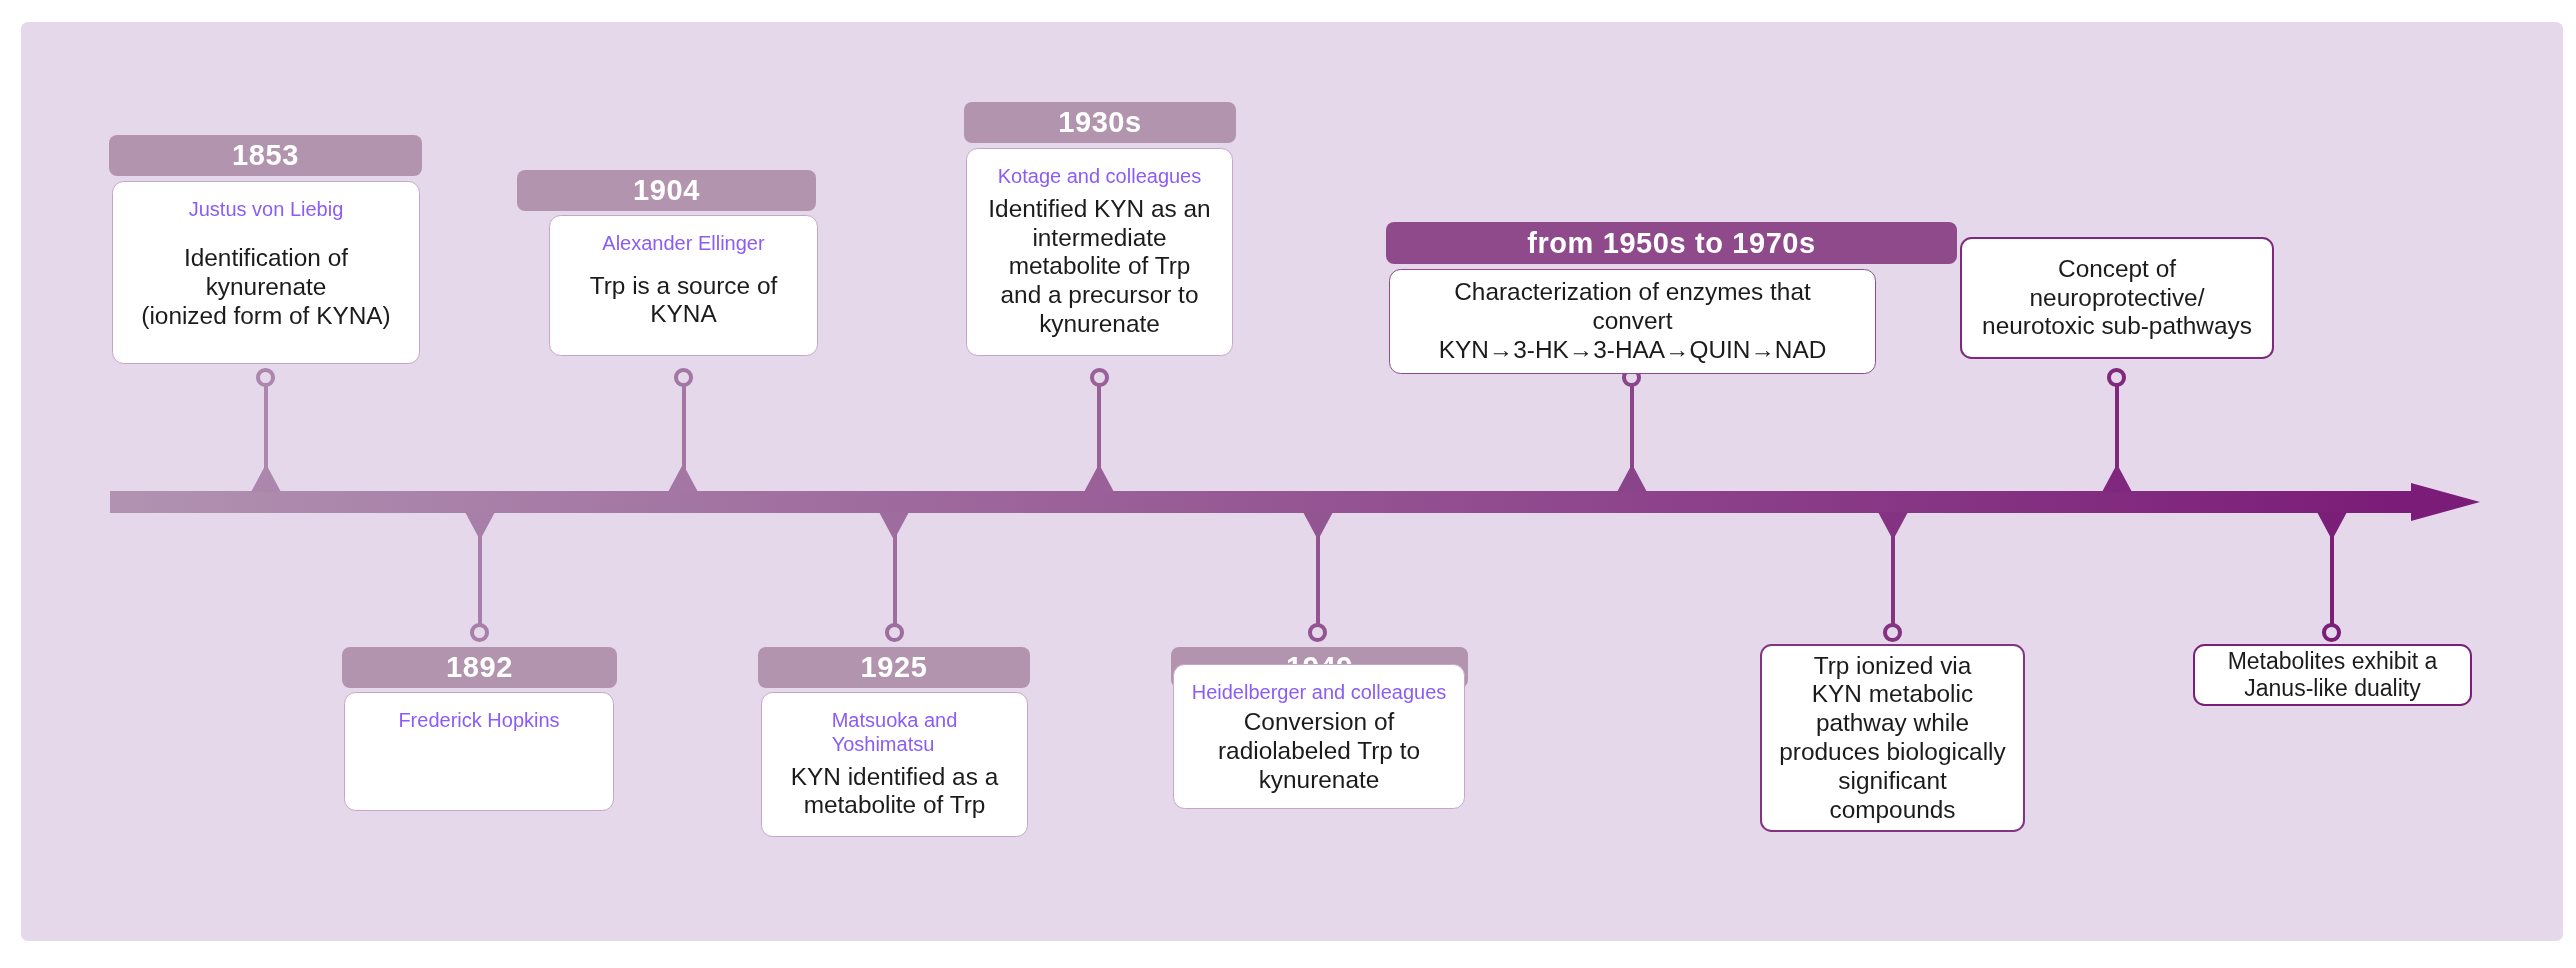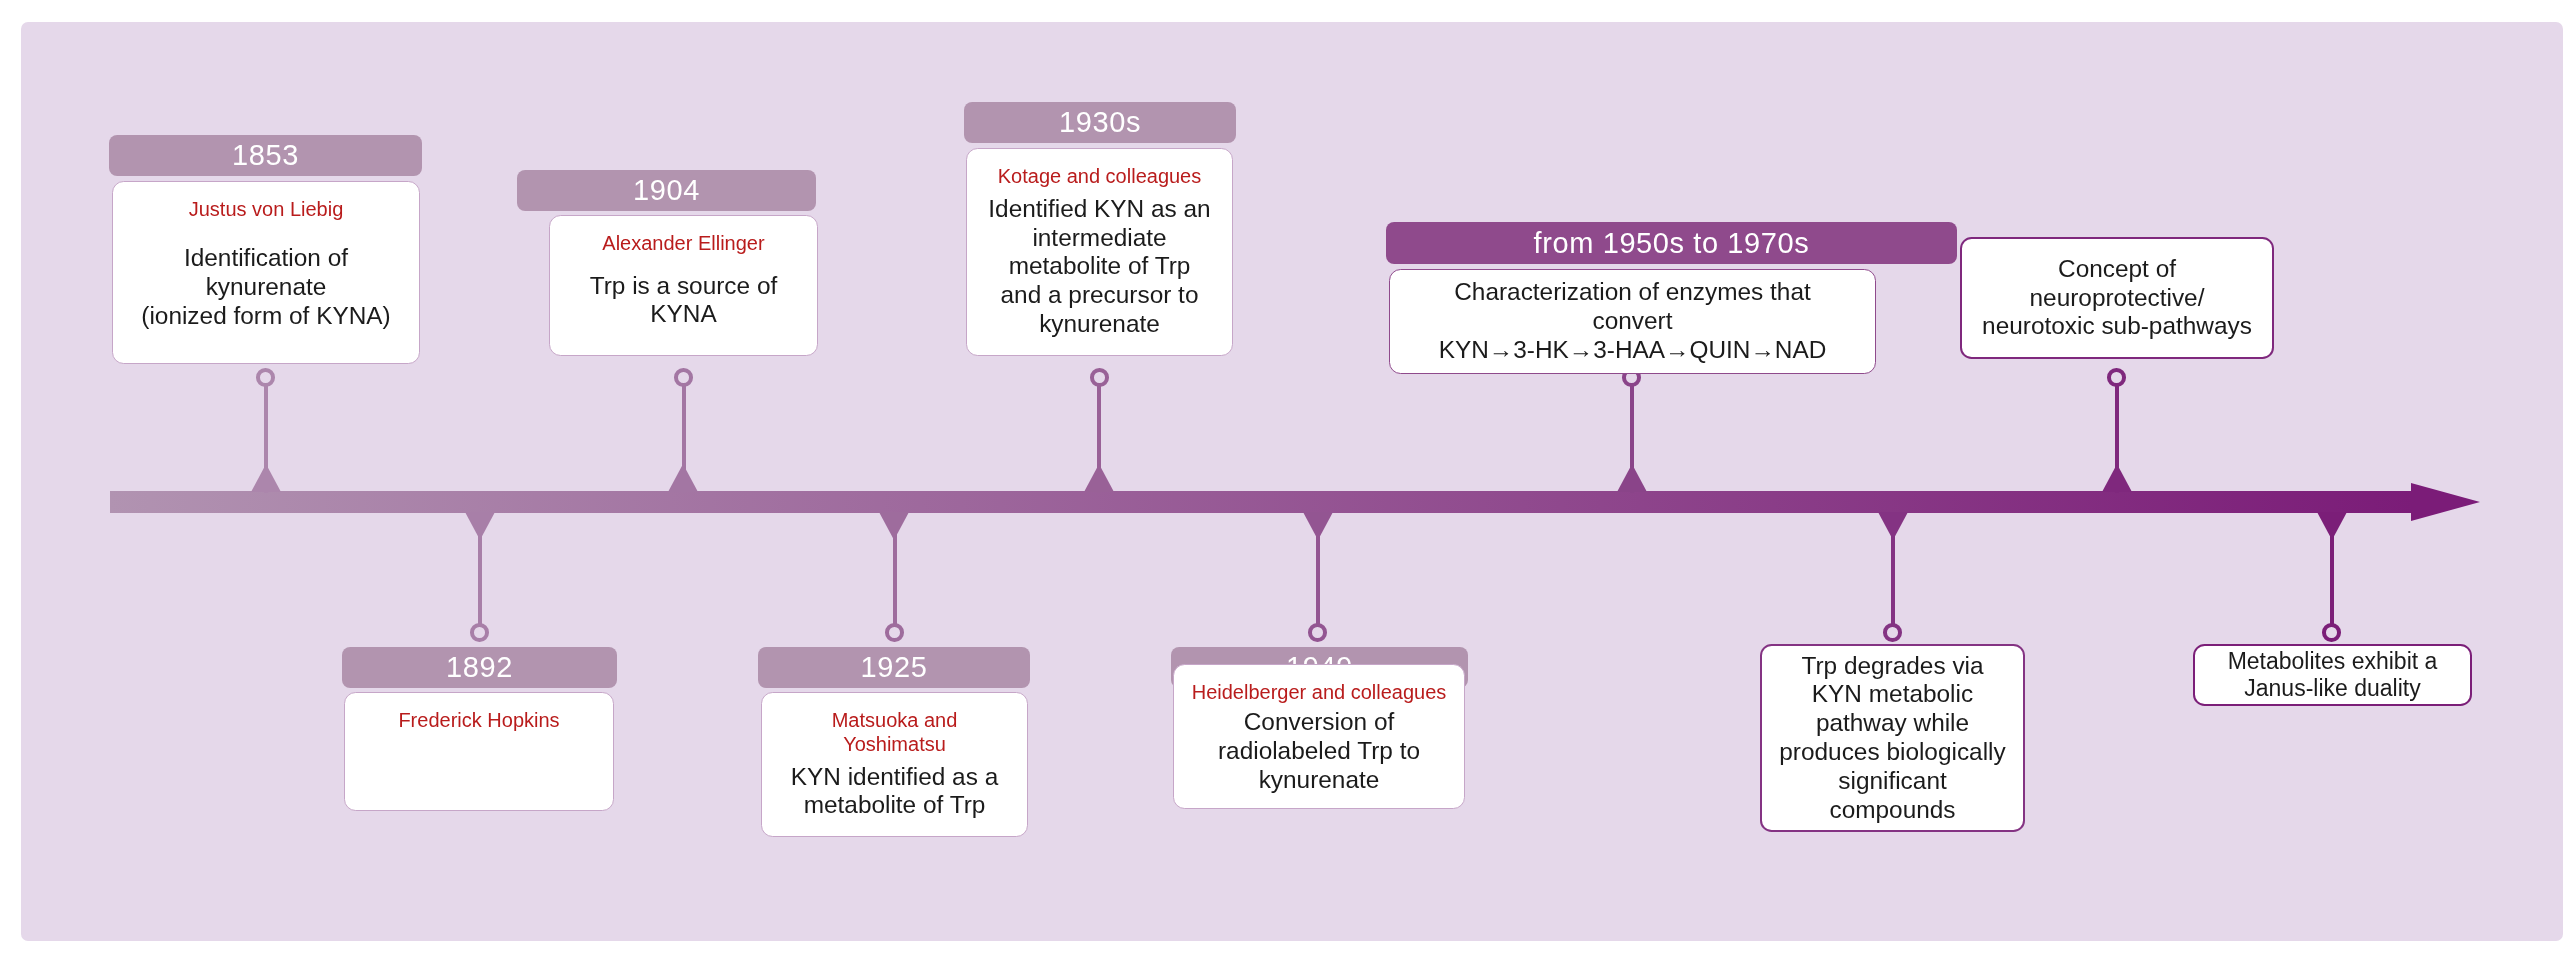--- a/index.html
+++ b/index.html
@@ -23,33 +23,33 @@
     position:absolute;left:2411px;top:483px;width:0;height:0;
     border-top:19px solid transparent;
     border-bottom:19px solid transparent;
     border-left:69px solid var(--g2,#7b1c78);
   }
   .event{position:static;}
   .event-header{
     position:absolute;border-radius:8.1px;
     display:flex;align-items:center;justify-content:center;
     background:var(--header,#b294af);
-    color:#ffffff;font-weight:normal;font-size:29px;letter-spacing:0.6px;
+    color:#ffffff;font-weight:bold;font-size:29px;letter-spacing:0.6px;
   }
   .event-card{
     position:absolute;background:#ffffff;
     border:1.7px solid var(--border,#c6a6c8);
     border-radius:11.6px;box-sizing:border-box;
     display:flex;flex-direction:column;align-items:center;
     padding:15px 5.8px 9.3px 5.8px;
   }
   .event-card.dark{border-width:2.3px;}
   .event-card.no-header{justify-content:center;padding:4.7px 5.8px;}
   .event-author{
-    font-size:20px;color:#b91c1c;text-align:center;
+    font-size:20px;color:#8b5cf6;
     white-space:pre-line;line-height:1.2;
   }
   .desc-wrap{flex:1 1 auto;display:flex;align-items:center;justify-content:center;}
   .event-desc{
     font-size:24.4px;color:#1b1b1b;text-align:center;
     white-space:pre-line;line-height:1.18;
   }
   .connector-line{position:absolute;width:4.1px;background:var(--accent,#a07aa0);}
   .tri{position:absolute;width:0;height:0;
     border-left:15px solid transparent;border-right:15px solid transparent;}
@@ -184,21 +184,21 @@
         </div>
     </div>
   </div>
 
   <div class="event" style="--accent: #843383; --border: #843383;">
     <div class="connector-line" style="left:1891px;top:512px;height:112px"></div>
     <div class="tri tri-down" style="left:1878px;top:512px"></div>
     <div class="connector-dot" style="left:1883px;top:623px"></div>
     <div class="event-card no-header dark" style="left:1760px;top:644px;width:265px;height:188px">
       <div class="desc-wrap">
-          <div class="event-desc">Trp degrades via
+          <div class="event-desc">Trp ionized via
 KYN metabolic
 pathway while
 produces biologically
 significant
 compounds</div>
         </div>
     </div>
   </div>
 
   <div class="event" style="--accent: #7f287d; --border: #7f287d;">

